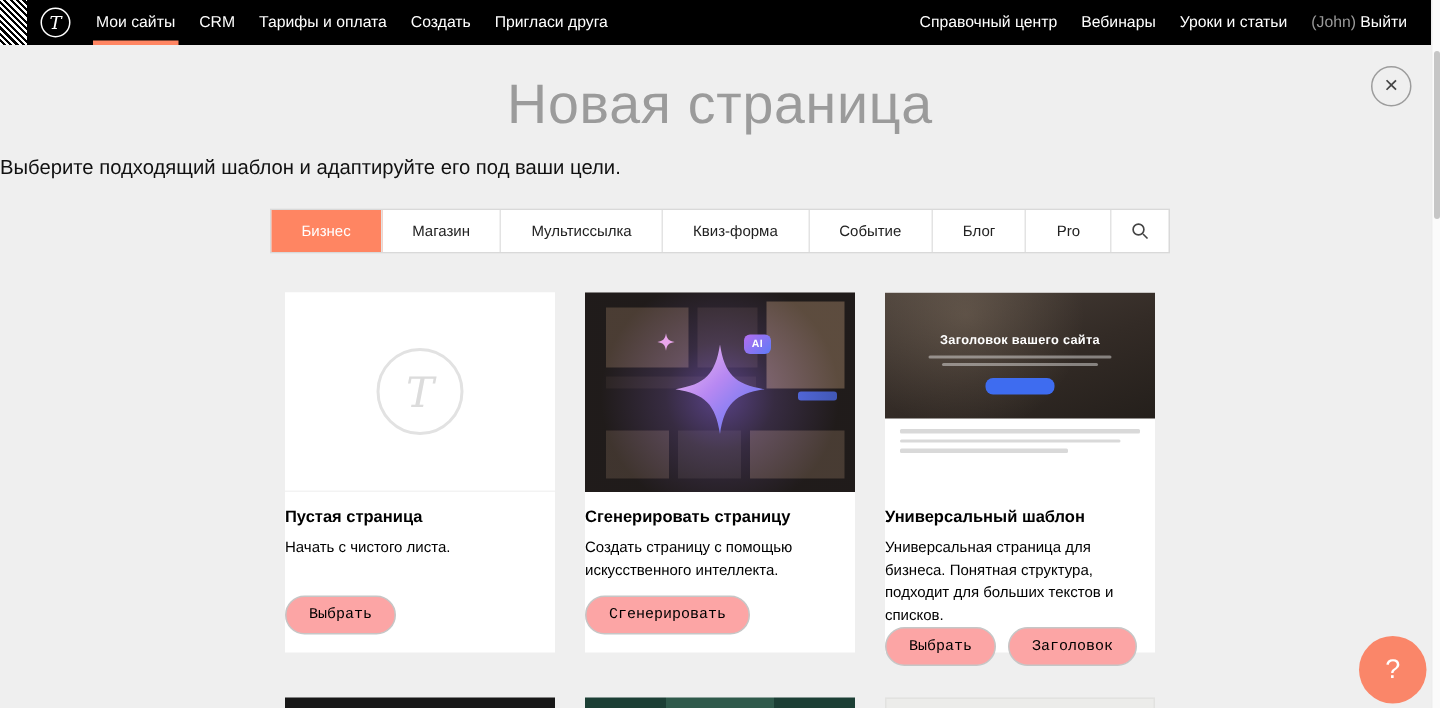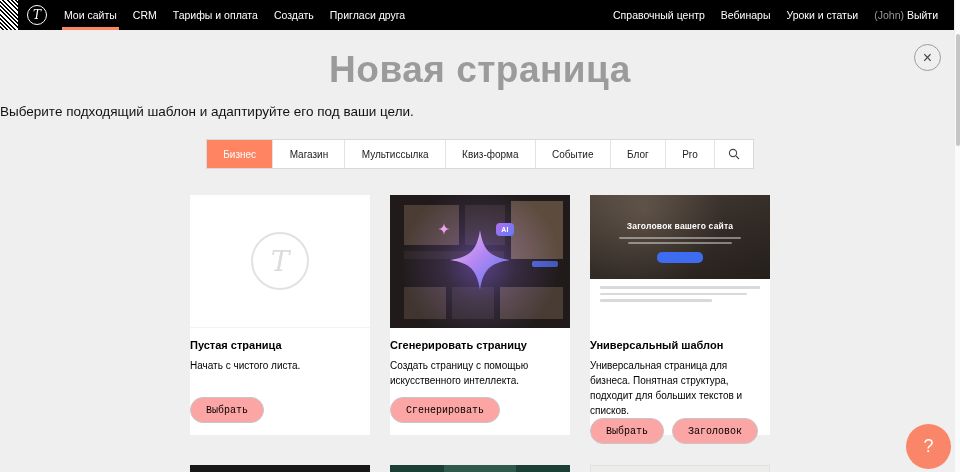--- a/index.html
+++ b/index.html
@@ -18,25 +18,25 @@
   .nav-item { color:#fff; font-size:10.5px; padding:0 8px; height:30px; line-height:30px;
     text-decoration:none; cursor:pointer; position:relative; white-space:nowrap; }
   .nav-item.active::after { content:""; position:absolute; left:6px; right:6px; bottom:0; height:3px; background:#ff8562; }
   .muted { color:#9a9a9a; }
 
   
   .close-btn { position:absolute; top:44px; right:19px; width:27px; height:27px; border-radius:50%;
     border:1px solid #9c9c9c; background:transparent; color:#444; font-size:16px; line-height:1;
     display:flex; align-items:center; justify-content:center; cursor:pointer; font-family:inherit; }
   .page-title { text-align:center; margin-top:18px; font-size:37px; line-height:1.2;
-    font-weight:700; color:#9b9b9b; letter-spacing:0.5px; }
+    font-weight:400; color:#9b9b9b; letter-spacing:0.5px; }
   .subtitle { text-align:left; margin-top:12px; font-size:13.5px; color:#111; }
 
   
-  .tabbar { width:548px; margin:20px auto 0; display:flex; background:#fff; border:1px solid #d9d9d9; height:30px; }
+  .tabbar { width:600px; margin:20px auto 0; display:flex; background:#fff; border:1px solid #d9d9d9; height:30px; }
   .tab { flex:1 1 auto; display:flex; align-items:center; justify-content:center; font-size:10px; color:#222;
     border-right:1px solid #e3e3e3; padding:0 9px; cursor:pointer; white-space:nowrap; }
   .tab:last-child { border-right:none; }
   .tab.active { background:#ff8562; color:#fff; }
   .tab-search { flex:0 0 38px; }
 
   
   .cards { width:580px; margin:26px auto 0; display:flex; gap:20px; }
   .card { width:180px; height:240px; background:#fff; display:flex; flex-direction:column; }
   .preview { height:133px; position:relative; flex:none; overflow:hidden; cursor:pointer; }

